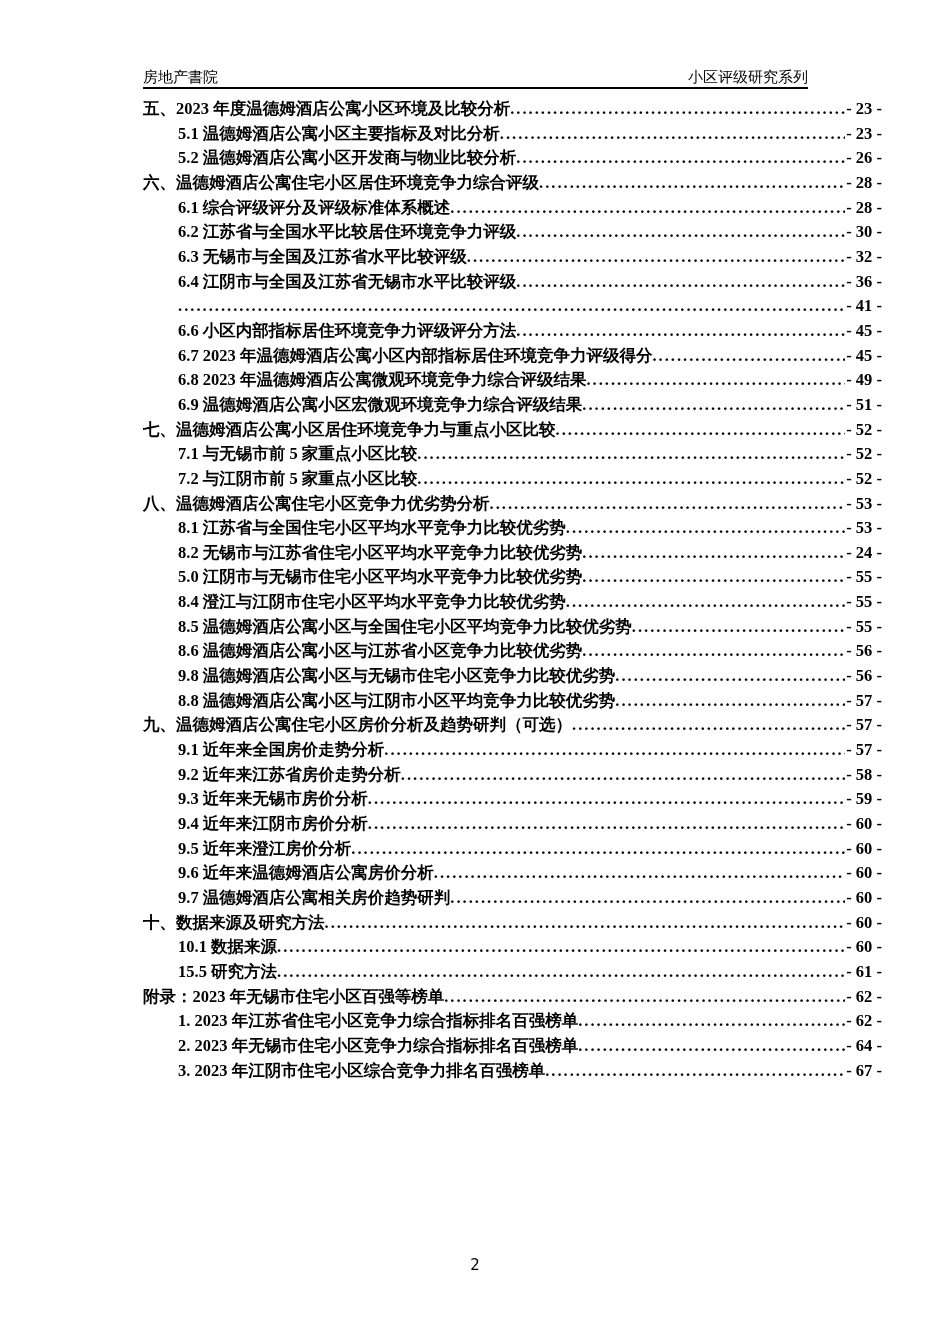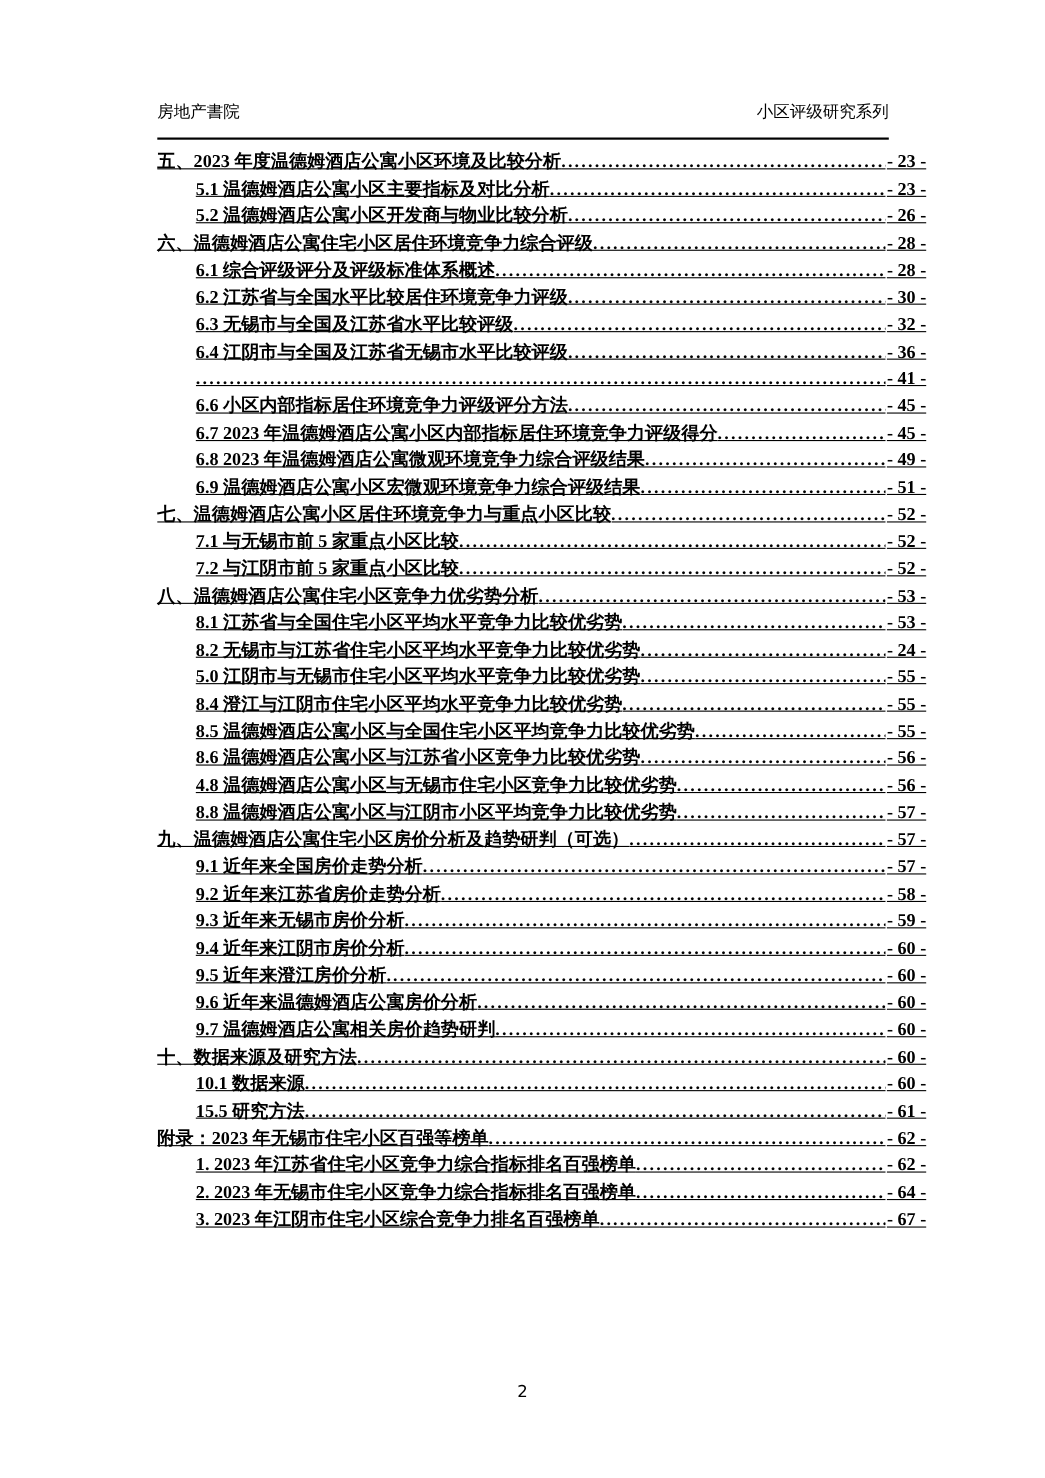--- a/index.html
+++ b/index.html
@@ -9,34 +9,33 @@
   }
   body {
     width: 950px;
     height: 1344px;
     position: relative;
     color: #000000;
     font-family: "Liberation Serif", "DejaVu Serif", serif;
     overflow: hidden;
   }
   .page-header {
-    margin: 92px 142px 0 143px;
+    margin: 68px 142px 0 143px;
     display: flex;
     justify-content: space-between;
     align-items: flex-end;
-    padding-bottom: 14px;
+    padding-bottom: 0;
     border-bottom: 2.5px solid #000000;
     font-family: "DejaVu Sans", "Liberation Sans", sans-serif;
     font-size: 15px;
     line-height: 19px;
     font-weight: 500;
   }
   .toc {
-    margin: 8px 108px 0 143px;
-    text-decoration: underline;
+    margin: 8px 68px 0 143px;
   }
   .toc-line {
     display: flex;
     align-items: baseline;
     line-height: 24.66px;
     font-size: 16.5px;
     font-weight: 700;
   }
   .toc-line.level-2 {
     padding-left: 35px;
@@ -212,21 +211,21 @@
     <span class="toc-page">- 55 -</span>
   </div>
 
   <div class="toc-line level-2">
     <span class="toc-label">8.6 温德姆酒店公寓小区与江苏省小区竞争力比较优劣势</span>
     <span class="toc-dots"></span>
     <span class="toc-page">- 56 -</span>
   </div>
 
   <div class="toc-line level-2">
-    <span class="toc-label">4.8 温德姆酒店公寓小区与无锡市住宅小区竞争力比较优劣势</span>
+    <span class="toc-label">9.8 温德姆酒店公寓小区与无锡市住宅小区竞争力比较优劣势</span>
     <span class="toc-dots"></span>
     <span class="toc-page">- 56 -</span>
   </div>
 
   <div class="toc-line level-2">
     <span class="toc-label">8.8 温德姆酒店公寓小区与江阴市小区平均竞争力比较优劣势</span>
     <span class="toc-dots"></span>
     <span class="toc-page">- 57 -</span>
   </div>
 

